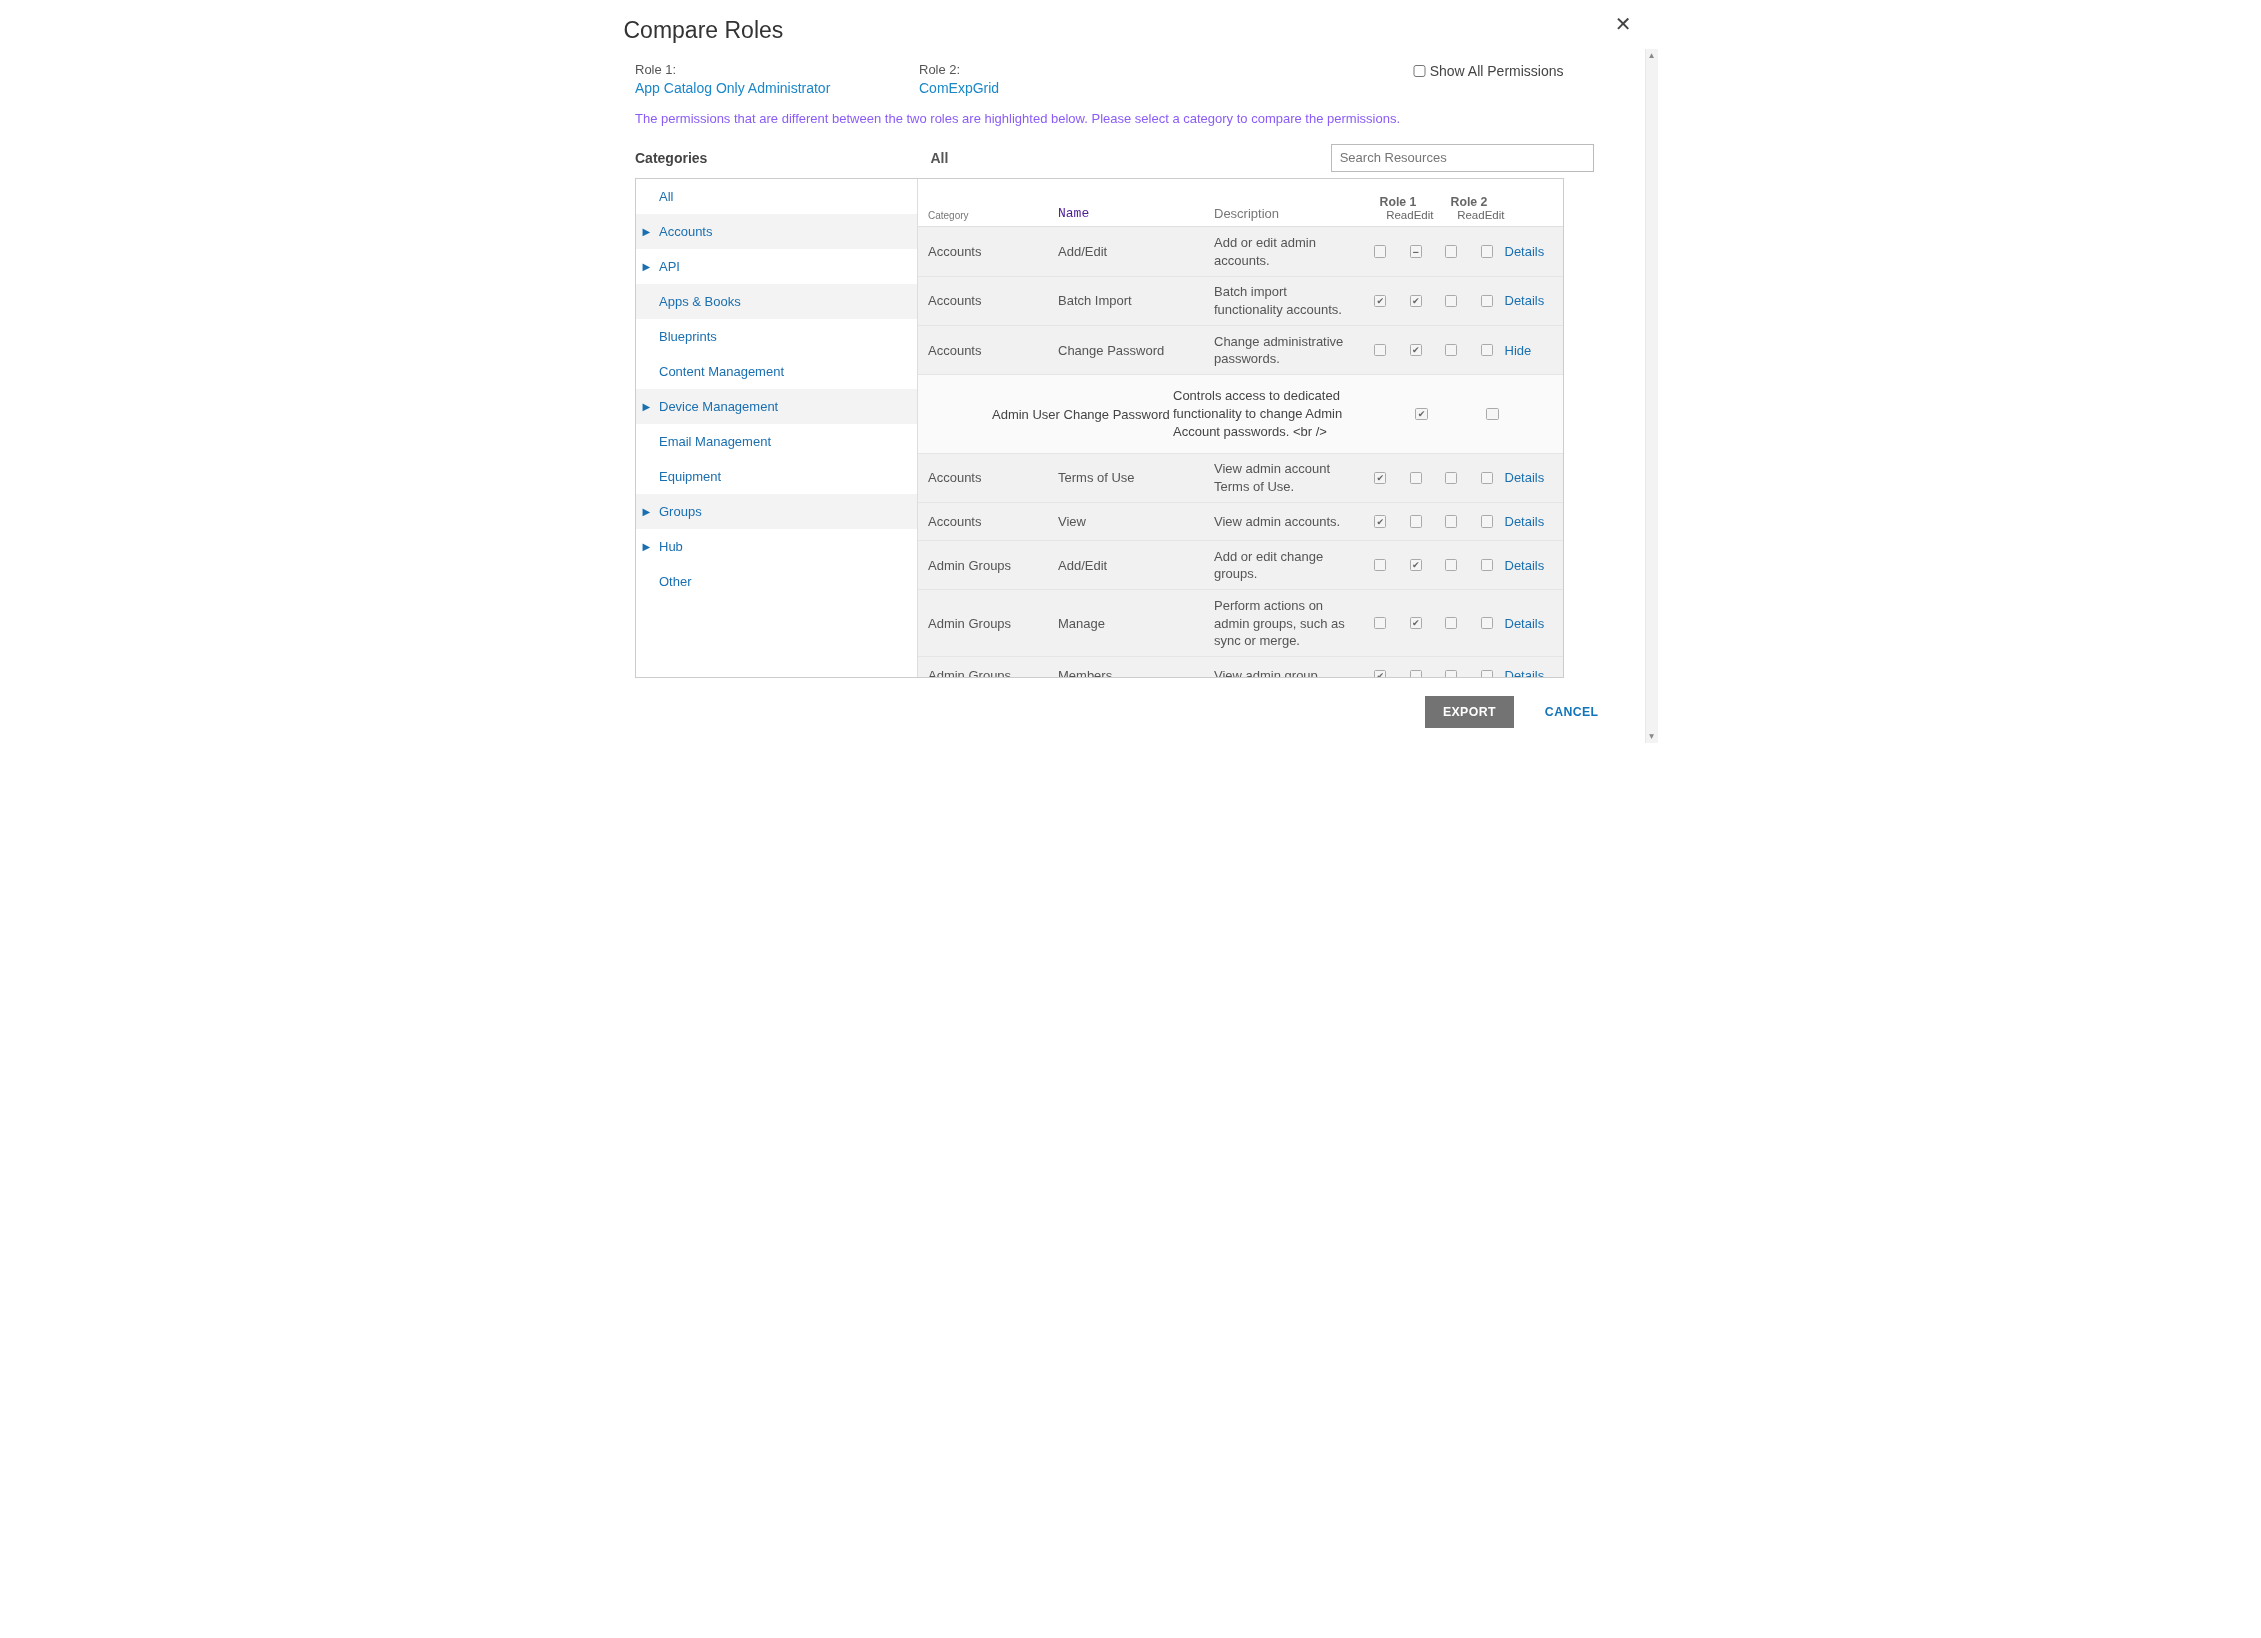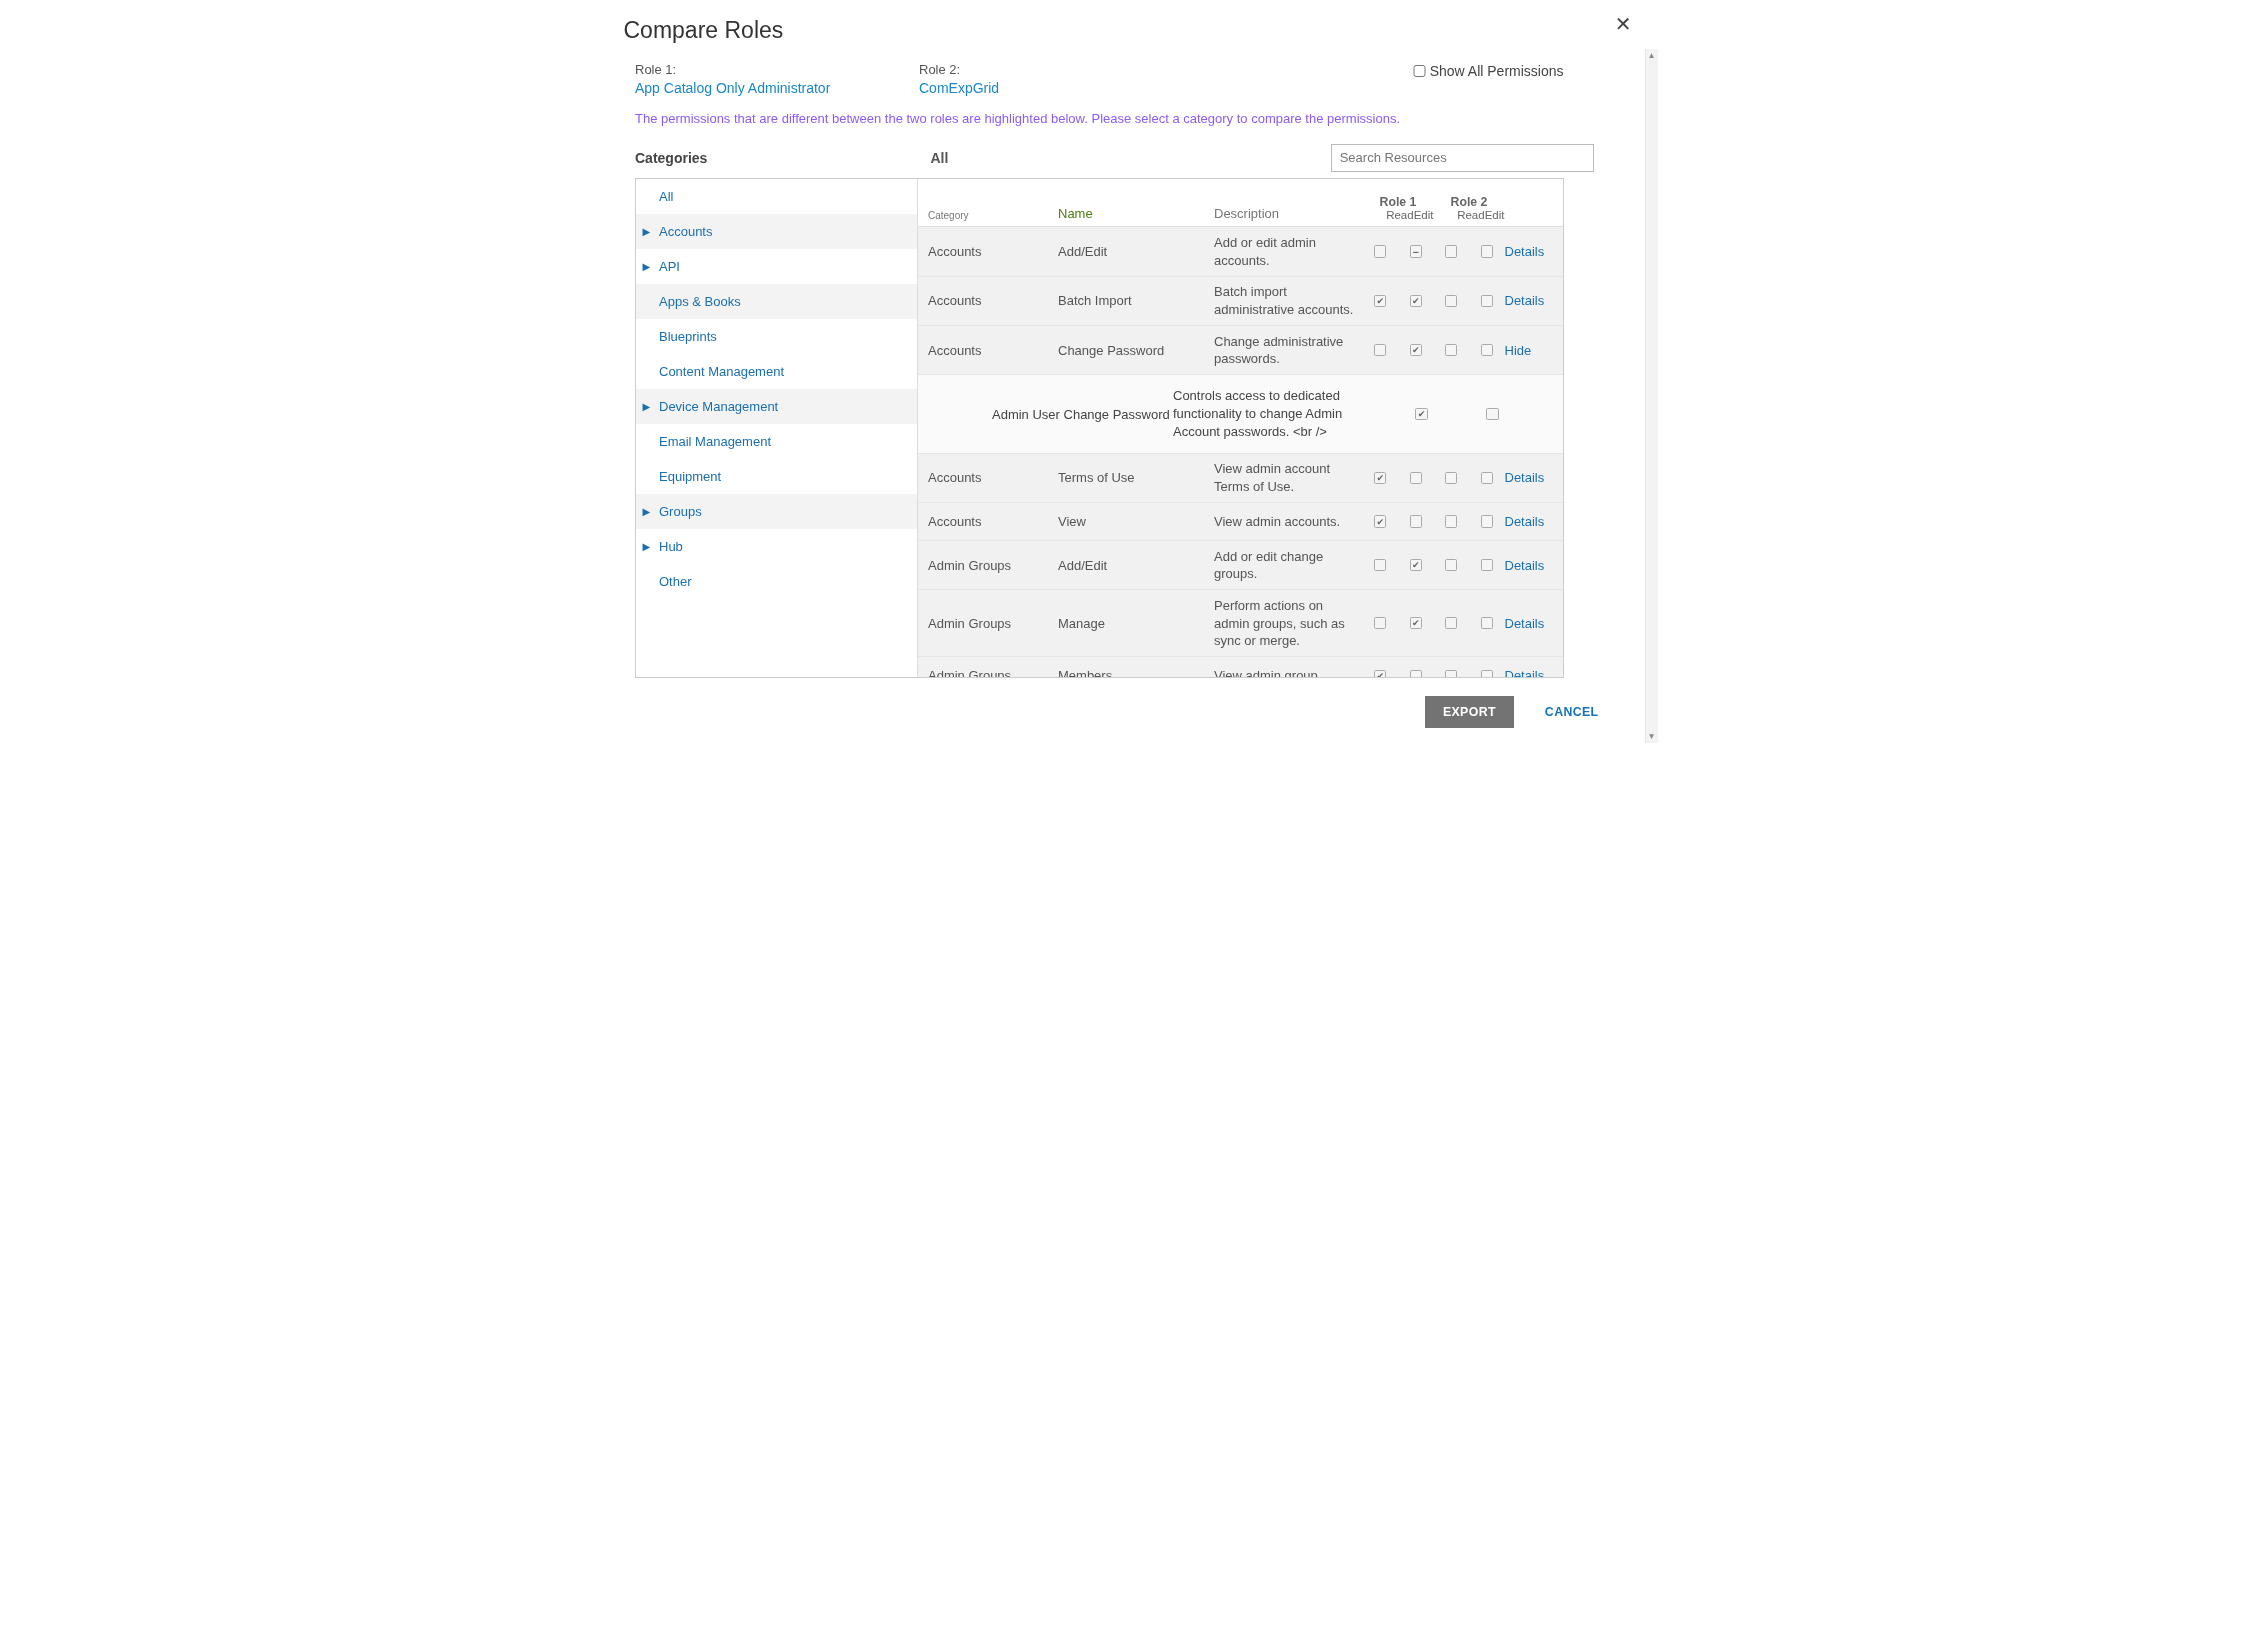--- a/index.html
+++ b/index.html
@@ -111,21 +111,21 @@
   }
   .grid-header {
     display: flex;
     align-items: flex-end;
     padding: 5px 0 5px 0;
     border-bottom: 0.8px solid #e0e0e0;
     background: #fff;
     min-height: 48px;
   }
   .gh-cat { width: 140px; padding-left: 10px; color: #777; font-size: 10px; }
-  .gh-name { width: 156px; color: #4d7c0f; font-size: 13px; }
+  .gh-name { width: 156px; color: #4c1d95; font-size: 13px; font-family: Liberation Mono, monospace; }
   .gh-desc { flex: 1; color: #777; font-size: 13px; }
   .gh-role { width: 71px; text-align: center; }
   .gh-role .rtop { color: #666; font-size: 12.3px; font-weight: 600; }
   .gh-role .rsub { color: #666; font-size: 11.5px; display: flex; justify-content: flex-end; }
   .gh-link { width: 58px; }
   .grid-scroll {
     flex: 1;
     overflow-y: scroll;
   }
   .grow {
@@ -323,21 +323,21 @@
               <span class="cb grayed"></span>
               <span class="cb grayed indet"></span>
               <span class="cb grayed"></span>
               <span class="cb grayed"></span>
             </div>
             <div class="c-link">Details</div>
           </div>
           <div class="grow">
             <div class="c-cat">Accounts</div>
             <div class="c-name">Batch Import</div>
-            <div class="c-desc">Batch import administrative accounts.</div>
+            <div class="c-desc">Batch import functionality accounts.</div>
             <div class="c-checks">
               <span class="cb grayed checked"></span>
               <span class="cb grayed checked"></span>
               <span class="cb grayed"></span>
               <span class="cb grayed"></span>
             </div>
             <div class="c-link">Details</div>
           </div>
           <div class="grow">
             <div class="c-cat">Accounts</div>

